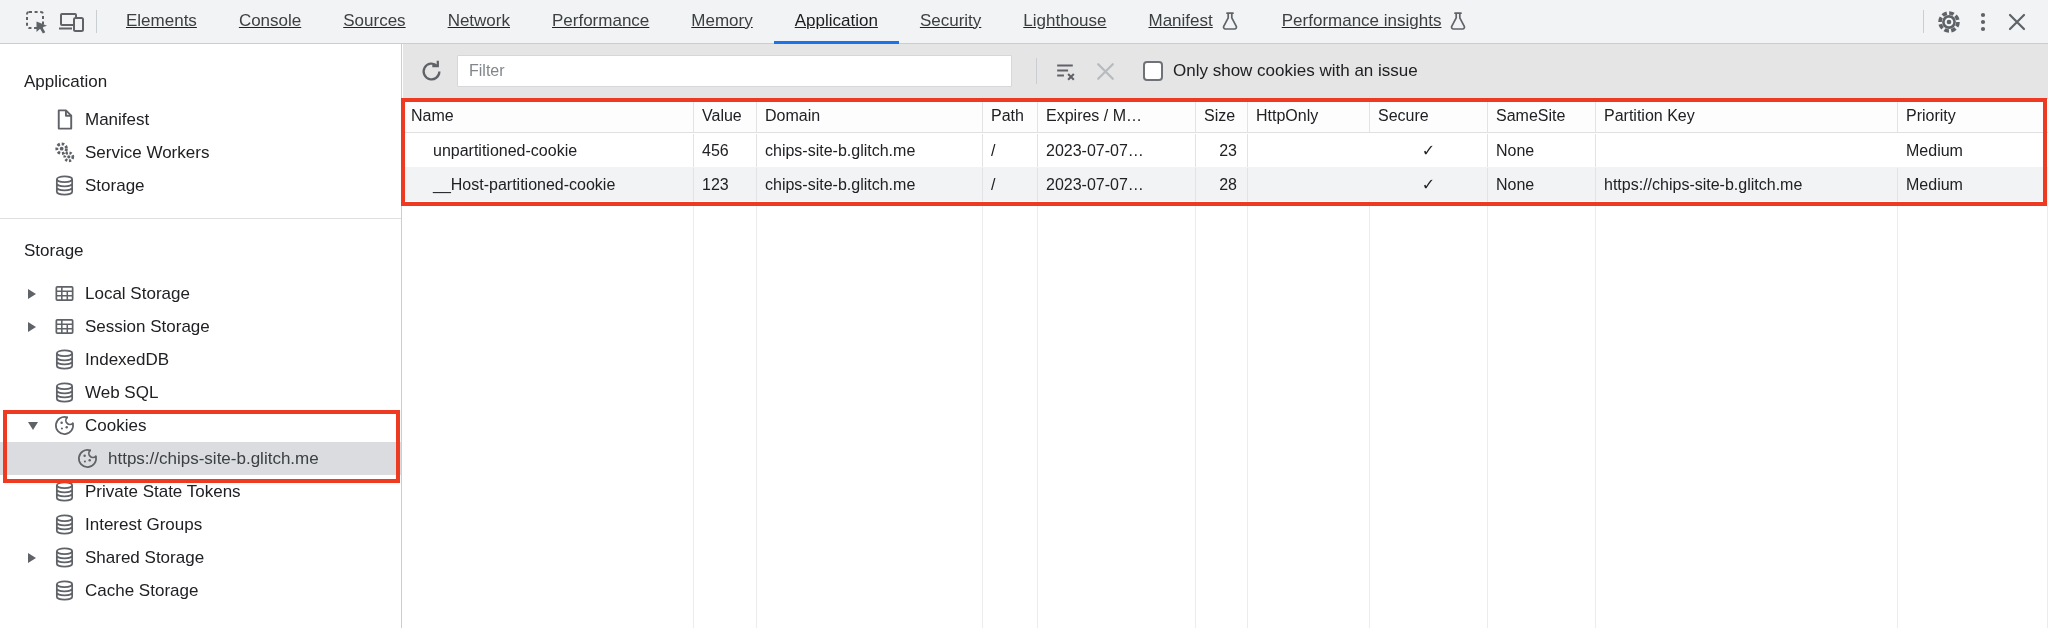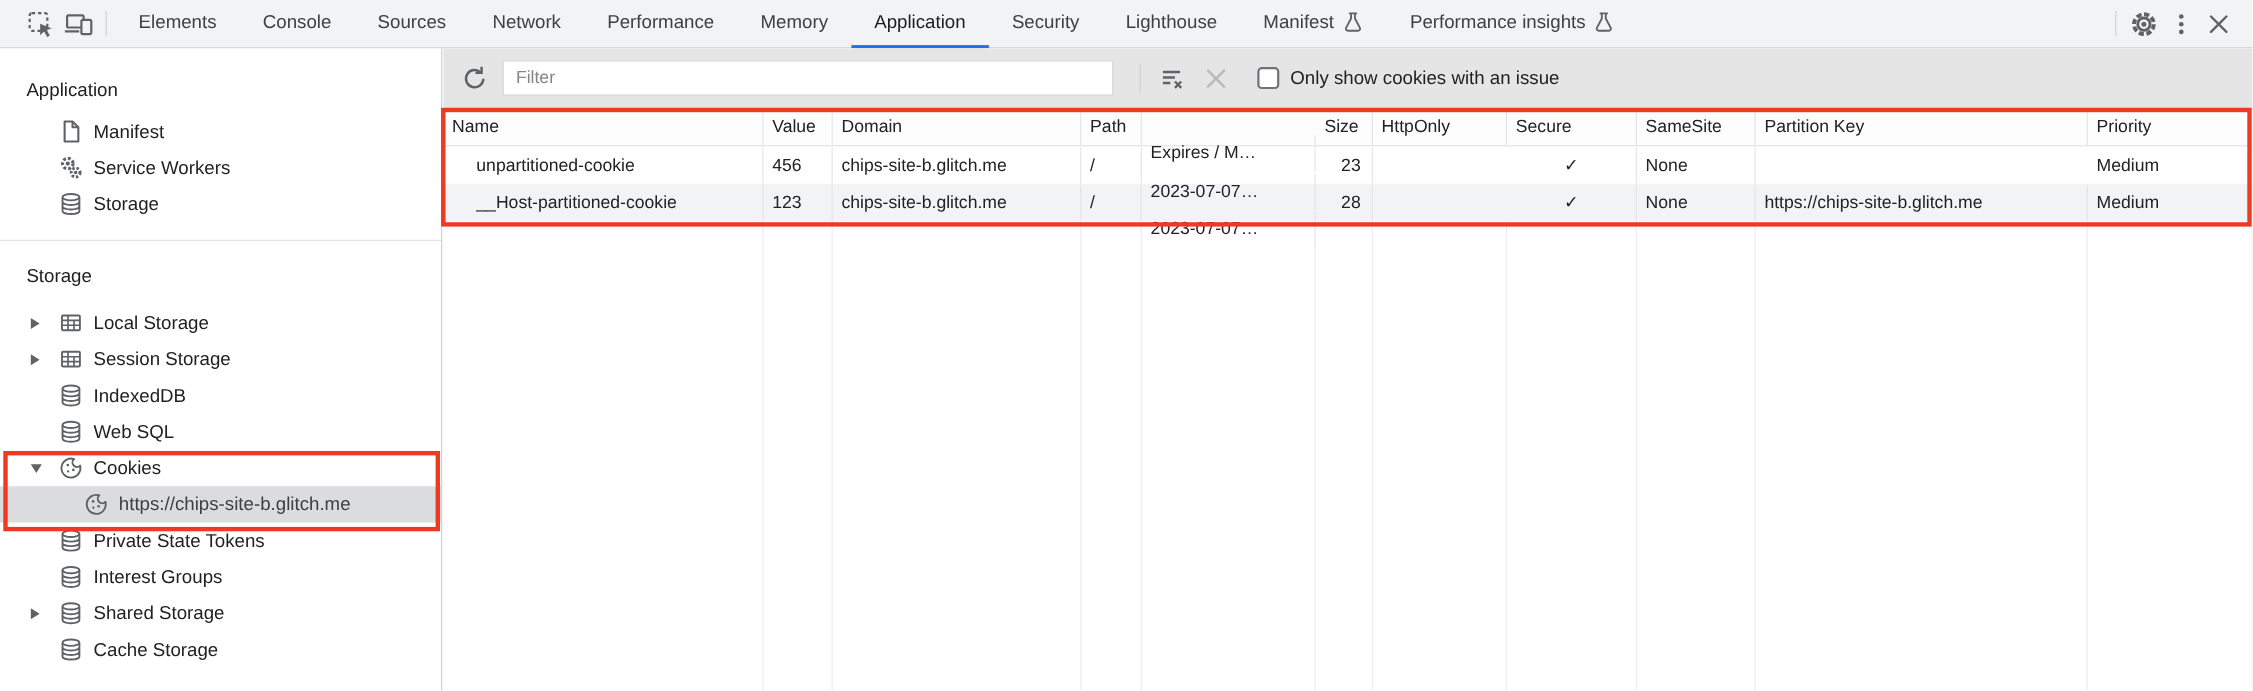--- a/index.html
+++ b/index.html
@@ -7,21 +7,21 @@
   body { font-family:"Liberation Sans","DejaVu Sans",sans-serif; color:#202124; }
   .devtools { position:relative; width:2048px; height:628px; background:#fff; overflow:hidden; }
 
   
   .tabbar { position:absolute; top:0; left:0; right:0; height:44px;
     background:#f1f3f4; border-bottom:1px solid #cacdd1;
     display:flex; align-items:stretch; padding-left:20px; }
   .icon-btn { display:flex; align-items:center; justify-content:center;
     width:34px; height:44px; flex:0 0 auto; cursor:pointer; }
   .vdiv { width:1px; background:#cacdd1; margin:10px 8px; flex:0 0 auto; }
-  .tabs { display:flex; align-items:center; flex:0 1 auto; }
+  .tabs { display:flex; align-items:flex-start; flex:0 1 auto;text-decoration:underline; }
   .tab { display:flex; align-items:center; gap:7px; padding:0 21px; height:44px;
     font-size:17px; color:#3c4043; border-bottom:3px solid transparent; white-space:nowrap; cursor:pointer; }
   .tab.selected { color:#1b1c1e; font-weight:500; border-bottom-color:#1a73e8; }
   .tabbar-right { margin-left:auto; display:flex; align-items:stretch; padding-right:14px; }
 
   
   .sidebar { position:absolute; top:44px; left:0; width:402px; bottom:0;
     background:#fff; border-right:1px solid #cacdd1; padding-top:22px; font-size:17px; }
   .side-header { padding-left:24px; line-height:32px; height:32px; color:#202124; }
   .side-list { margin-top:5px; }
@@ -49,21 +49,21 @@
   .tool-btn { width:32px; height:32px; display:flex; align-items:center; justify-content:center; cursor:pointer; flex:0 0 auto; }
   .filter-input { margin-left:10px; width:555px; height:32px; border:1px solid #d5d7da; background:#fff;
     font-family:inherit; font-size:16px; color:#202124; padding:0 11px; outline:none; border-radius:1px; }
   .filter-input::placeholder { color:#80868b; }
   .tool-div { width:1px; height:26px; background:#cacdd1; margin:0 12px 0 24px; }
   .checkbox { width:20px; height:20px; border:2px solid #6f7378; border-radius:4px; background:#fff; margin:0 10px 0 22px; flex:0 0 auto; cursor:pointer; }
   .check-label { font-size:17px; color:#202124; white-space:nowrap; cursor:default; }
 
   
   .grid { display:flex; flex-direction:column; flex:1 1 auto; font-size:16px; }
-  .g-row { display:flex; flex:0 0 auto; height:34px; align-items:center; }
+  .g-row { display:flex; flex:0 0 auto; height:34px; align-items:flex-end; }
   .g-head { background:#fdfdfd; border-bottom:1px solid #e0e0e0; }
   .g-row.stripe { background:#f1f3f4; }
   .cell { border-right:1px solid #e2e3e5; padding:0 8px; line-height:33px; overflow:hidden; white-space:nowrap; }
   .g-head .cell { color:#202124; }
   .c0 { width:291px; } .c1 { width:63px; } .c2 { width:226px; } .c3 { width:55px; }
   .c4 { width:158px;margin-top:48px; } .c5 { width:52px; } .c6 { width:122px; } .c7 { width:118px; }
   .c8 { width:108px; } .c9 { width:302px; } .c10 { width:150px; flex:1 1 auto; border-right:none; }
   .g-body .c0 { padding-left:30px; }
   .cell.num { text-align:right; padding-right:10px; }
   .cell.center { text-align:center; }

